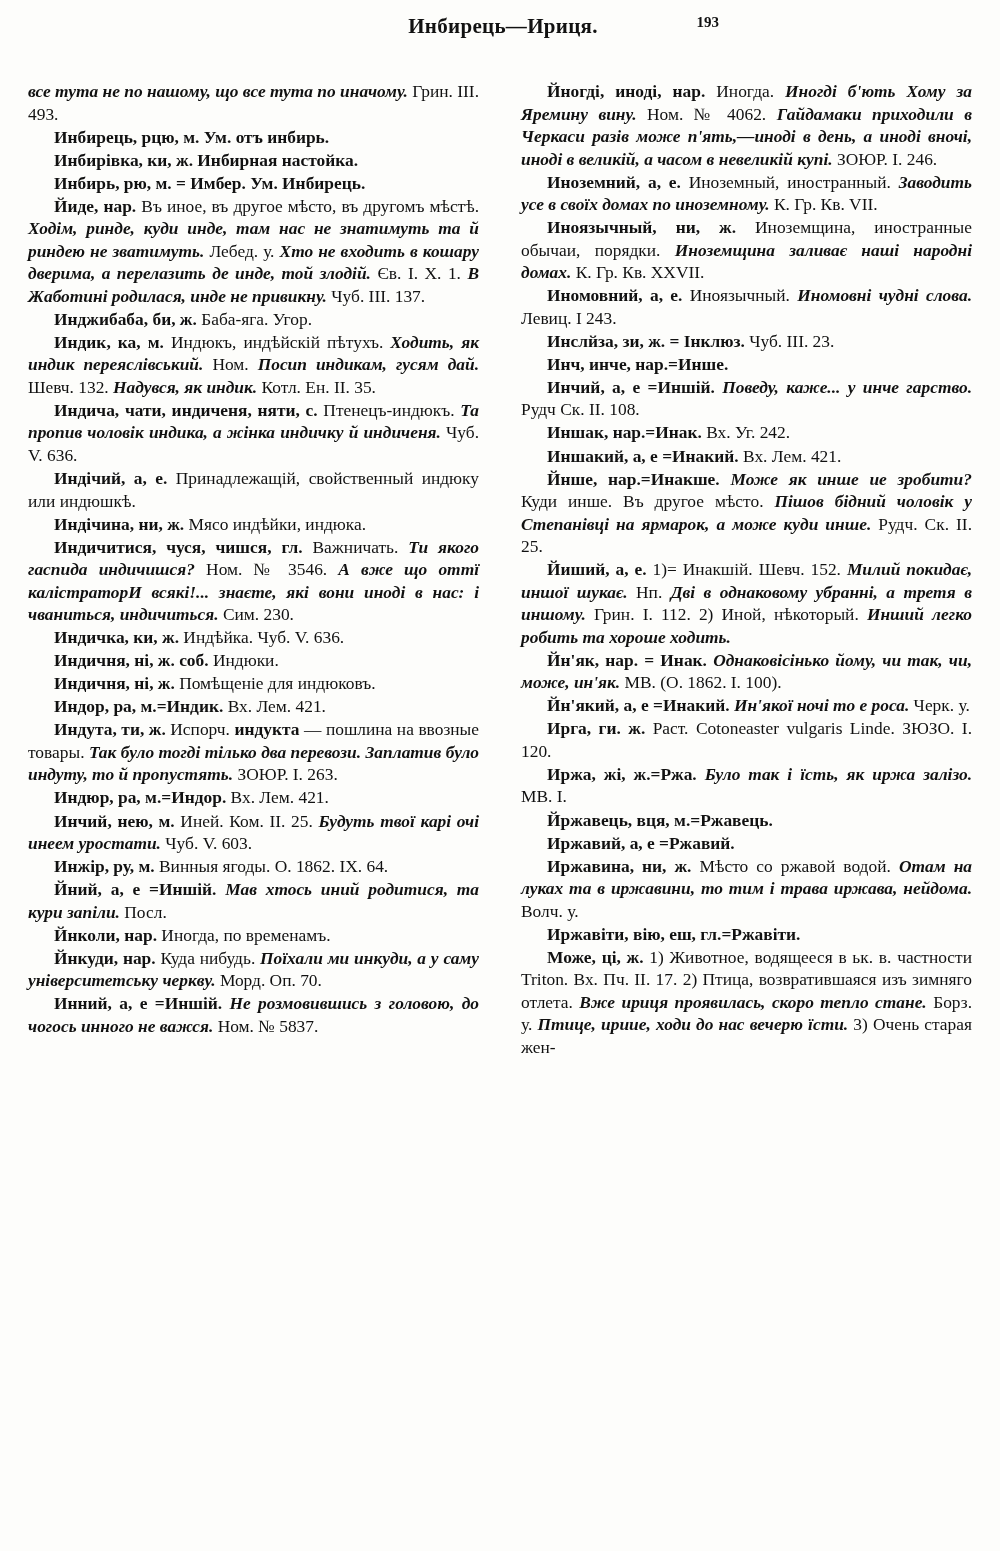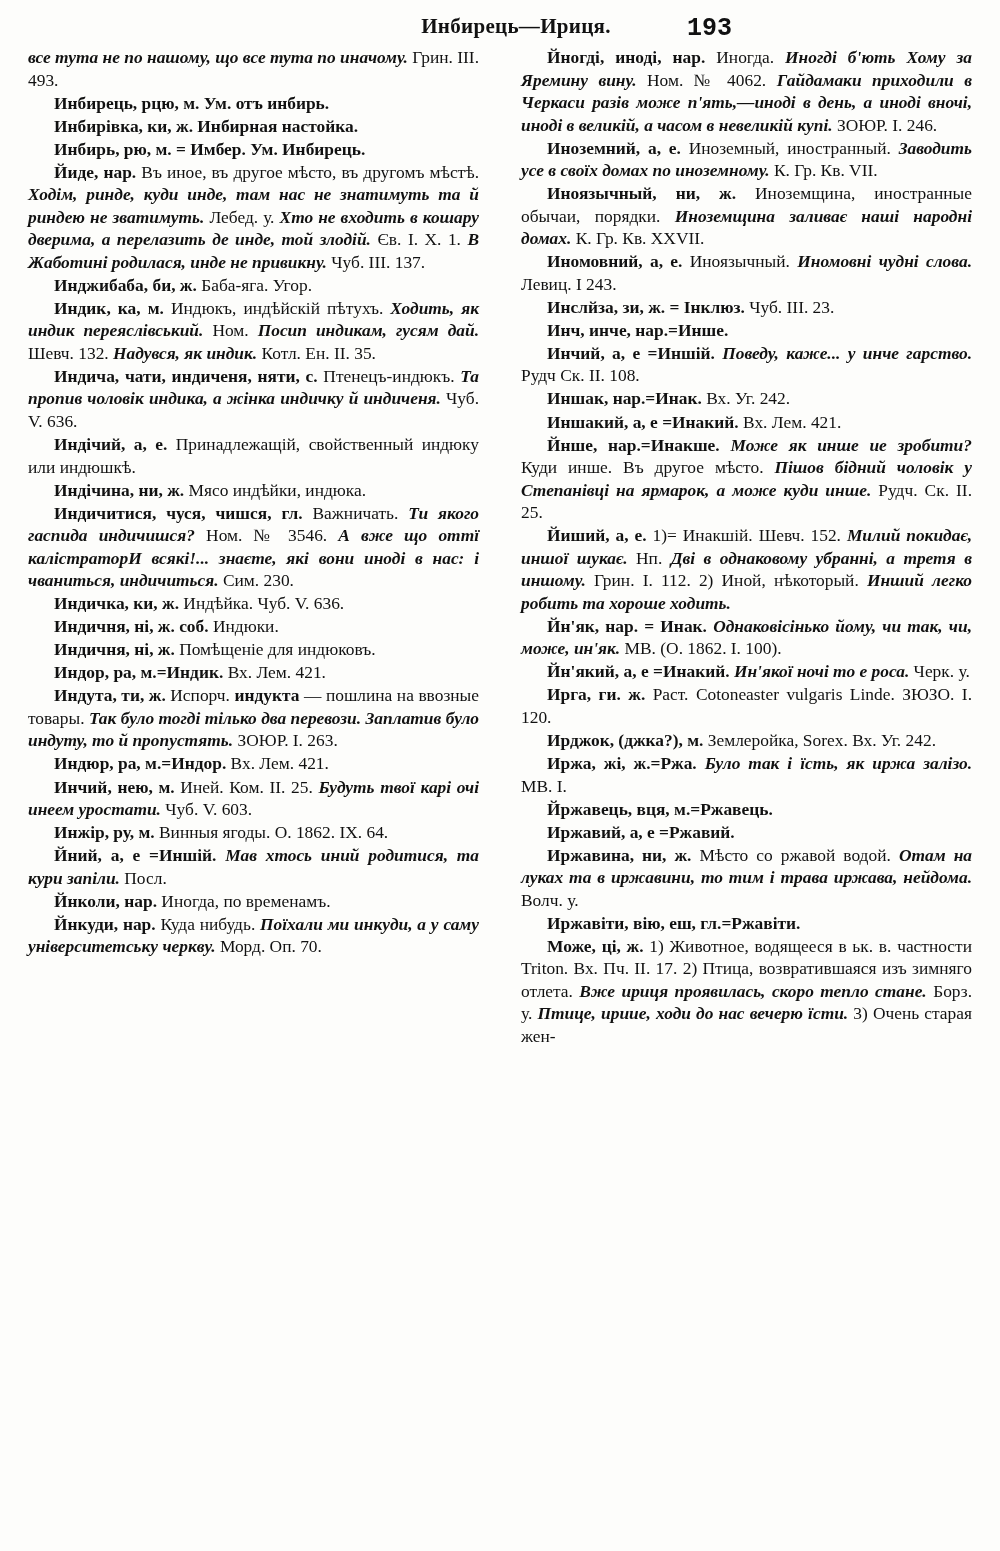--- a/index.html
+++ b/index.html
@@ -12,44 +12,43 @@
     width: 1000px;
     height: 1551px;
     background: #fdfdfb;
     font-family: "Liberation Serif", serif;
     color: #111;
     overflow: hidden;
   }
   .header {
     position: absolute;
     top: 14px;
-    left: 16px;
+    left: 3px;
     width: 792px;
     height: 40px;
   }
   .header-title {
     position: absolute;
     left: 0;
     width: 1000px;
     text-align: center;
     font-size: 21px;
     font-weight: bold;
     letter-spacing: 0.3px;
   }
   .header-page {
     position: absolute;
     right: 76px;
     top: 0;
-    font-size: 25px;
+    font-size: 15px;
     font-weight: bold;
-    font-family: Liberation Mono, monospace;
   }
   .columns {
     position: absolute;
-    top: 46px;
+    top: 80px;
     left: 28px;
     width: 944px;
     height: 1470px;
     display: flex;
     gap: 42px;
   }
   .col {
     width: 455px;
     font-size: 17.4px;
     line-height: 1.295;
@@ -99,37 +98,37 @@
         <p class="entry"><span class="hw">Индичня, ні, ж. соб.</span><span> Индюки.</span></p>
         <p class="entry"><span class="hw">Индичня, ні, ж.</span><span> Помѣщеніе для индюковъ.</span></p>
         <p class="entry"><span class="hw">Индор, ра, м.=Индик.</span><span> Вх. Лем. 421.</span></p>
         <p class="entry"><span class="hw">Индута, ти, ж.</span><span> Испорч. </span><span class="hw">индукта</span><span> — пошлина на ввозные товары. </span><span class="bi">Так було тогді тілько два перевози. Заплатив було индуту, то й пропустять.</span><span> ЗОЮР. I. 263.</span></p>
         <p class="entry"><span class="hw">Индюр, ра, м.=Индор.</span><span> Вх. Лем. 421.</span></p>
         <p class="entry"><span class="hw">Инчий, нею, м.</span><span> Иней. Ком. II. 25. </span><span class="bi">Будуть твої карі очі инеем уростати.</span><span> Чуб. V. 603.</span></p>
         <p class="entry"><span class="hw">Инжір, ру, м.</span><span> Винныя ягоды. О. 1862. IX. 64.</span></p>
         <p class="entry"><span class="hw">Йний, а, е =Иншій.</span><span class="bi"> Мав хтось иний родитися, та кури запіли.</span><span> Посл.</span></p>
         <p class="entry"><span class="hw">Йнколи, нар.</span><span> Иногда, по временамъ.</span></p>
         <p class="entry"><span class="hw">Йнкуди, нар.</span><span> Куда нибудь. </span><span class="bi">Поїхали ми инкуди, а у саму університетську черкву.</span><span> Морд. Оп. 70.</span></p>
+        <p class="entry"><span class="hw">Инний, а, е =Иншій.</span><span class="bi"> Не розмовившись з головою, до чогось инного не важся.</span><span> Ном. № 5837.</span></p>
       </div>
     <div class="col" id="col-right">
         <p class="entry"><span class="hw">Йногді, иноді, нар.</span><span> Иногда. </span><span class="bi">Иногді б'ють Хому за Яремину вину.</span><span> Ном. № 4062. </span><span class="bi">Гайдамаки приходили в Черкаси разів може п'ять,—иноді в день, а иноді вночі, иноді в великій, а часом в невеликій купі.</span><span> ЗОЮР. I. 246.</span></p>
         <p class="entry"><span class="hw">Иноземний, а, е.</span><span> Иноземный, иностранный. </span><span class="bi">Заводить усе в своїх домах по иноземному.</span><span> К. Гр. Кв. VII.</span></p>
         <p class="entry"><span class="hw">Иноязычный, ни, ж.</span><span> Иноземщина, иностранные обычаи, порядки. </span><span class="bi">Иноземщина заливає наші народні домах.</span><span> К. Гр. Кв. XXVII.</span></p>
         <p class="entry"><span class="hw">Иномовний, а, е.</span><span> Иноязычный. </span><span class="bi">Иномовні чудні слова.</span><span> Левиц. I 243.</span></p>
         <p class="entry"><span class="hw">Инслйза, зи, ж. = Інклюз.</span><span> Чуб. III. 23.</span></p>
         <p class="entry"><span class="hw">Инч, инче, нар.=Инше.</span></p>
         <p class="entry"><span class="hw">Инчий, а, е =Иншій.</span><span class="bi"> Поведу, каже... у инче гарство.</span><span> Рудч Ск. II. 108.</span></p>
         <p class="entry"><span class="hw">Иншак, нар.=Инак.</span><span> Вх. Уг. 242.</span></p>
         <p class="entry"><span class="hw">Иншакий, а, е =Инакий.</span><span> Вх. Лем. 421.</span></p>
         <p class="entry"><span class="hw">Йнше, нар.=Инакше.</span><span class="bi"> Може як инше ие зробити?</span><span> Куди инше. Въ другое мѣсто. </span><span class="bi">Пішов бідний чоловік у Степанівці на ярмарок, а може куди инше.</span><span> Рудч. Ск. II. 25.</span></p>
         <p class="entry"><span class="hw">Йиший, а, е.</span><span> 1)= Инакшій. Шевч. 152. </span><span class="bi">Милий покидає, иншої шукає.</span><span> Нп. </span><span class="bi">Дві в однаковому убранні, а третя в иншому.</span><span> Грин. I. 112. 2) Иной, нѣкоторый. </span><span class="bi">Инший легко робить та хороше ходить.</span></p>
         <p class="entry"><span class="hw">Йн'як, нар. = Инак.</span><span class="bi"> Однаковісінько йому, чи так, чи, може, ин'як.</span><span> МВ. (О. 1862. I. 100).</span></p>
         <p class="entry"><span class="hw">Йн'який, а, е =Инакий.</span><span class="bi"> Ин'якої ночі то е роса.</span><span> Черк. у.</span></p>
         <p class="entry"><span class="hw">Ирга, ги. ж.</span><span> Раст. Cotoneaster vulgaris Linde. ЗЮЗО. I. 120.</span></p>
-        <p class="entry"><span class="hw">Ирджок, (джка?), м.</span><span> Землеройка, Sorex. Вх. Уг. 242.</span></p>
         <p class="entry"><span class="hw">Иржа, жі, ж.=Ржа.</span><span class="bi"> Було так і їсть, як иржа залізо.</span><span> МВ. I.</span></p>
         <p class="entry"><span class="hw">Йржавець, вця, м.=Ржавець.</span></p>
         <p class="entry"><span class="hw">Иржавий, а, е =Ржавий.</span></p>
         <p class="entry"><span class="hw">Иржавина, ни, ж.</span><span> Мѣсто со ржавой водой. </span><span class="bi">Отам на луках та в иржавини, то тим і трава иржава, нейдома.</span><span> Волч. у.</span></p>
         <p class="entry"><span class="hw">Иржавіти, вію, еш, гл.=Ржавіти.</span></p>
         <p class="entry"><span class="hw">Може, ці, ж.</span><span> 1) Животное, водящееся в ьк. в. частности Triton. Вх. Пч. II. 17. 2) Птица, возвратившаяся изъ зимняго отлета. </span><span class="bi">Вже ириця проявилась, скоро тепло стане.</span><span> Борз. у. </span><span class="bi">Птице, ириие, ходи до нас вечерю їсти.</span><span> 3) Очень старая жен-</span></p>
       </div>
   </div>
 
 </div>

